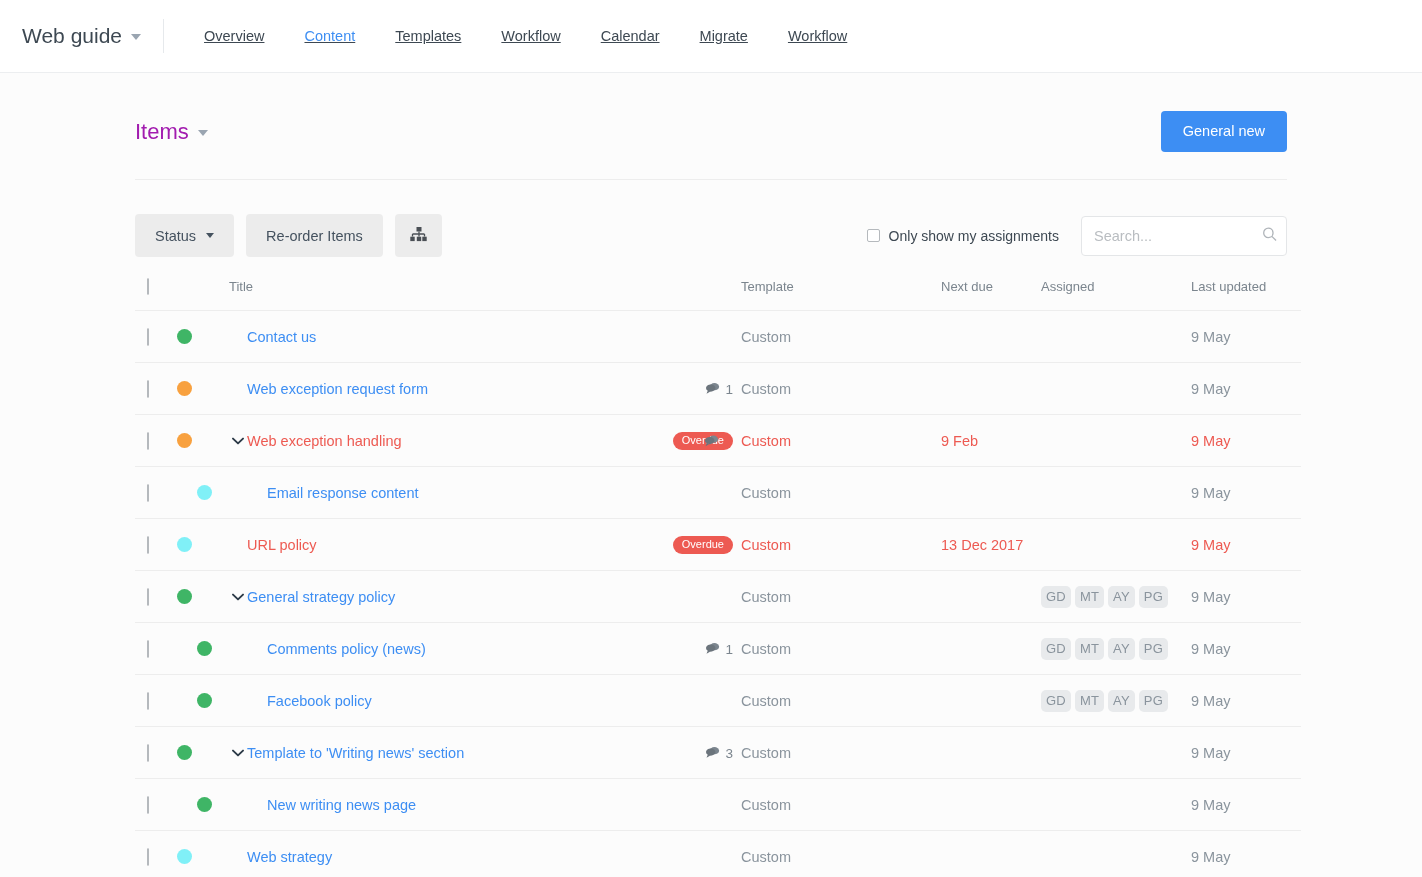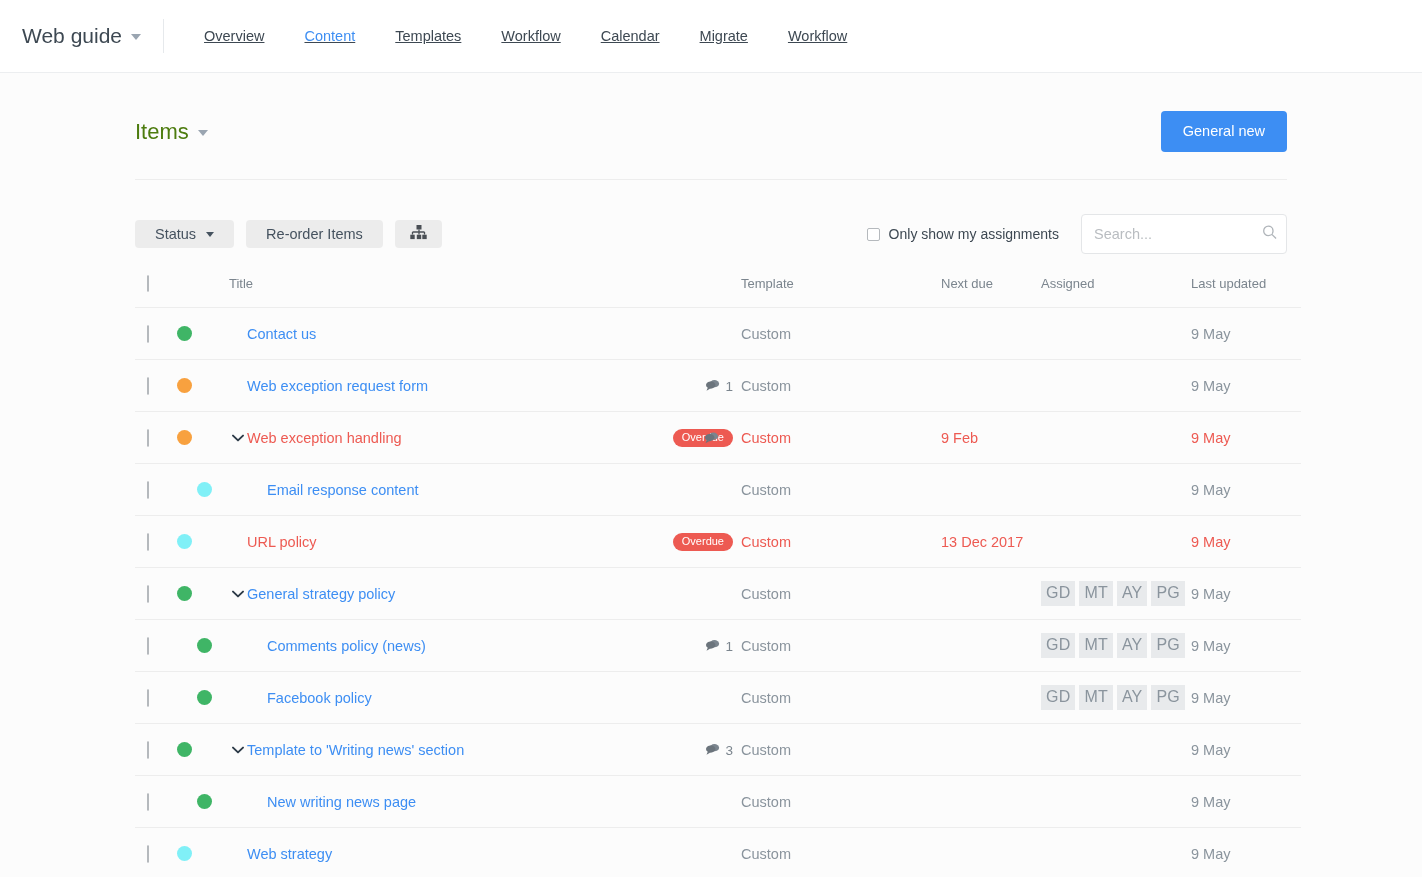--- a/index.html
+++ b/index.html
@@ -57,21 +57,21 @@
   }
 
   .page-head {
     display: flex; align-items: center; justify-content: space-between;
     padding-top: 18px;
     padding-bottom: 27px;
     border-bottom: 1px solid #ededed;
   }
   .page-title {
     display: flex; align-items: baseline; gap: 9px;
-    font-size: 22px; color: #4d7c0f;
+    font-size: 22px; color: #a21caf;
     cursor: pointer;
   }
   .btn-primary {
     background: #3d8ef3;
     color: #fff;
     border: none;
     border-radius: 4px;
     font-size: 14.5px;
     font-family: "Liberation Sans", sans-serif;
     padding: 12px 22px;
@@ -86,21 +86,21 @@
     padding-bottom: 22px;
   }
   .toolbar-left { display: flex; align-items: center; gap: 12px; }
   .btn-grey {
     background: #ececec;
     border: none;
     border-radius: 4px;
     font-size: 14.5px;
     font-family: "Liberation Sans", sans-serif;
     color: #45525f;
-    height: 28px;
+    height: 43px;
     padding: 0 20px;
     cursor: pointer;
     display: flex; align-items: center; gap: 10px;
   }
   .btn-grey .caret-dk {
     width: 0; height: 0;
     border-left: 4.5px solid transparent;
     border-right: 4.5px solid transparent;
     border-top: 5.5px solid #45525f;
   }
@@ -224,22 +224,22 @@
     right: 22px;
     z-index: 2;
     color: #6b747c;
     gap: 0;
   }
 
   .avatars { display: flex; gap: 4px; }
   .avatar {
     background: #e8eaec;
     color: #8a949d;
-    font-size: 16px;
-    border-radius: 0;
+    font-size: 13px;
+    border-radius: 5px;
     padding: 4px 5px 5px;
     line-height: 1;
     letter-spacing: .2px;
   }
   .tmpl, .updated, .due { white-space: nowrap; }
   .due { }
 </style>
 </head>
 <body>
 

